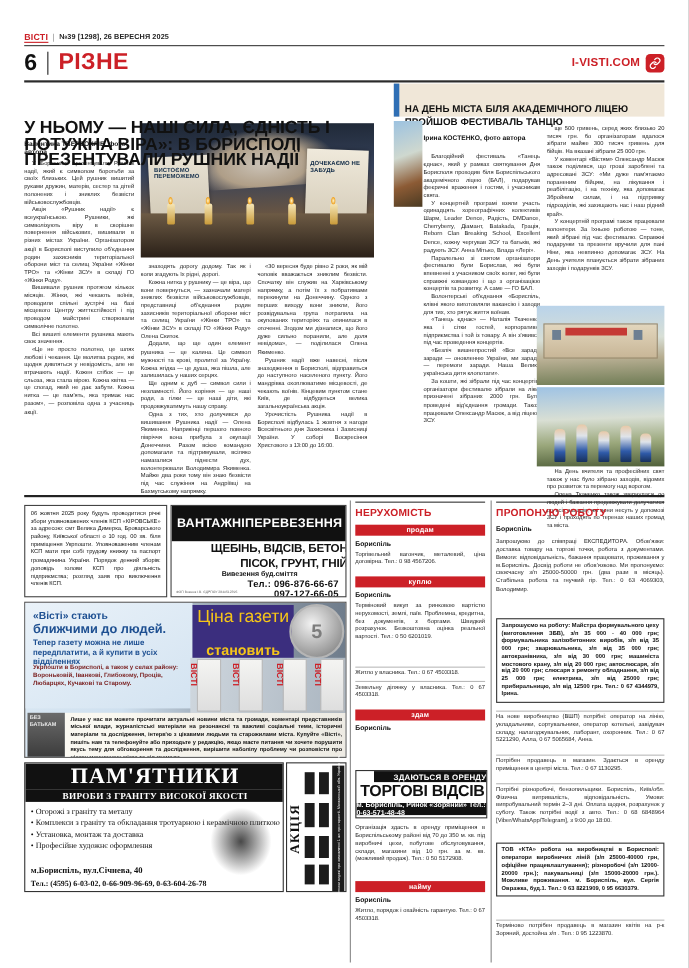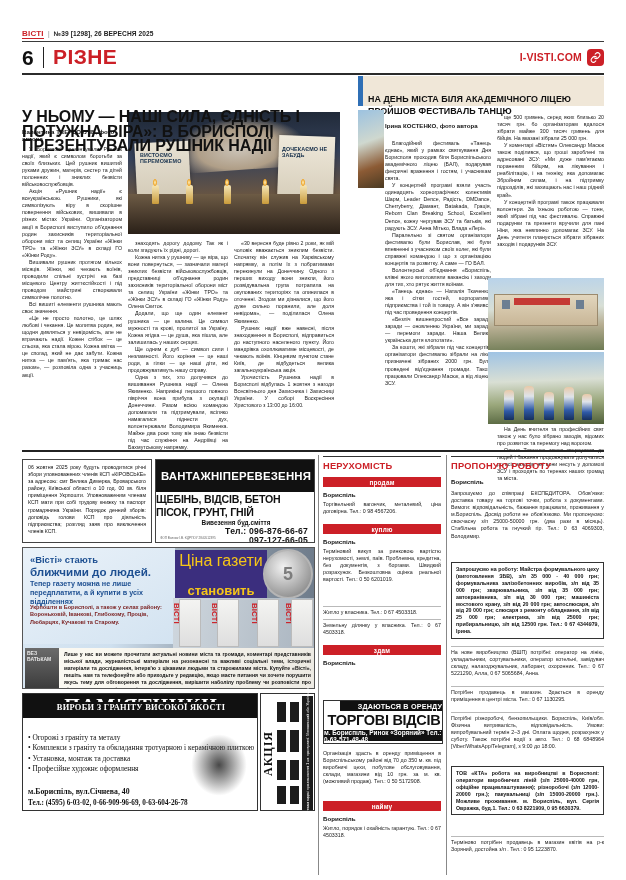--- a/index.html
+++ b/index.html
@@ -207,21 +207,21 @@
     position: absolute; left: 155px; top: 459px; width: 160px; height: 84px;
     border: .8px solid #444; background: #fff; overflow: hidden;
   }
   #ad-cargo .blk {
     position: absolute; left: 0; top: 0; width: 160px; height: 32px;
     background: #111; color: #fff;
     display: flex; flex-direction: row; align-items: center; justify-content: center;
     font-size: 11.4px; font-weight: bold; line-height: 14px; letter-spacing: .2px;
   }
   #ad-cargo .lst {
-    position: absolute; left: 0; top: 33px; width: 160px; text-align: left;
+    position: absolute; left: 0; top: 33px; width: 160px; text-align: right;
     font-size: 10.6px; font-weight: bold; color: #111; line-height: 12.6px;
     letter-spacing: -.2px;
   }
   #ad-cargo .sub {
     position: absolute; left: 0; top: 59px; width: 160px; text-align: center;
     font-size: 6.4px; font-weight: bold; color: #111;
   }
   #ad-cargo .tel {
     position: absolute; right: 6px; top: 67px; text-align: right;
     font-size: 8.6px; font-weight: bold; color: #111; line-height: 9.4px;
@@ -287,21 +287,21 @@
     position: absolute; left: 22px; top: 693px; width: 236px; height: 118px;
     border: .8px solid #333; background: #fff; overflow: hidden;
   }
   #ad-monu .hd {
     position: absolute; left: 0; top: 0; width: 236px; height: 24px;
     background: #111; color: #fff; font-size: 20px; font-weight: bold;
     display: flex; align-items: center; justify-content: center; letter-spacing: 1px;
     font-family: "Liberation Serif", serif;
   }
   #ad-monu .sub {
-    position: absolute; left: 0; top: 8px; width: 236px; height: 11px;
+    position: absolute; left: 0; top: 24px; width: 236px; height: 11px;
     background: #111; color: #fff; font-size: 8.4px; font-weight: bold;
     display: flex; align-items: center; justify-content: center; letter-spacing: .3px;
     font-family: "Liberation Serif", serif;
   }
   #ad-monu ul {
     position: absolute; left: 5px; top: 39px; margin: 0; padding: 0; list-style: none;
     font-size: 7.4px; line-height: 10.4px; color: #111;
     font-family: "Liberation Serif", serif;
   }
   #ad-monu ul li:before { content: "• "; }

